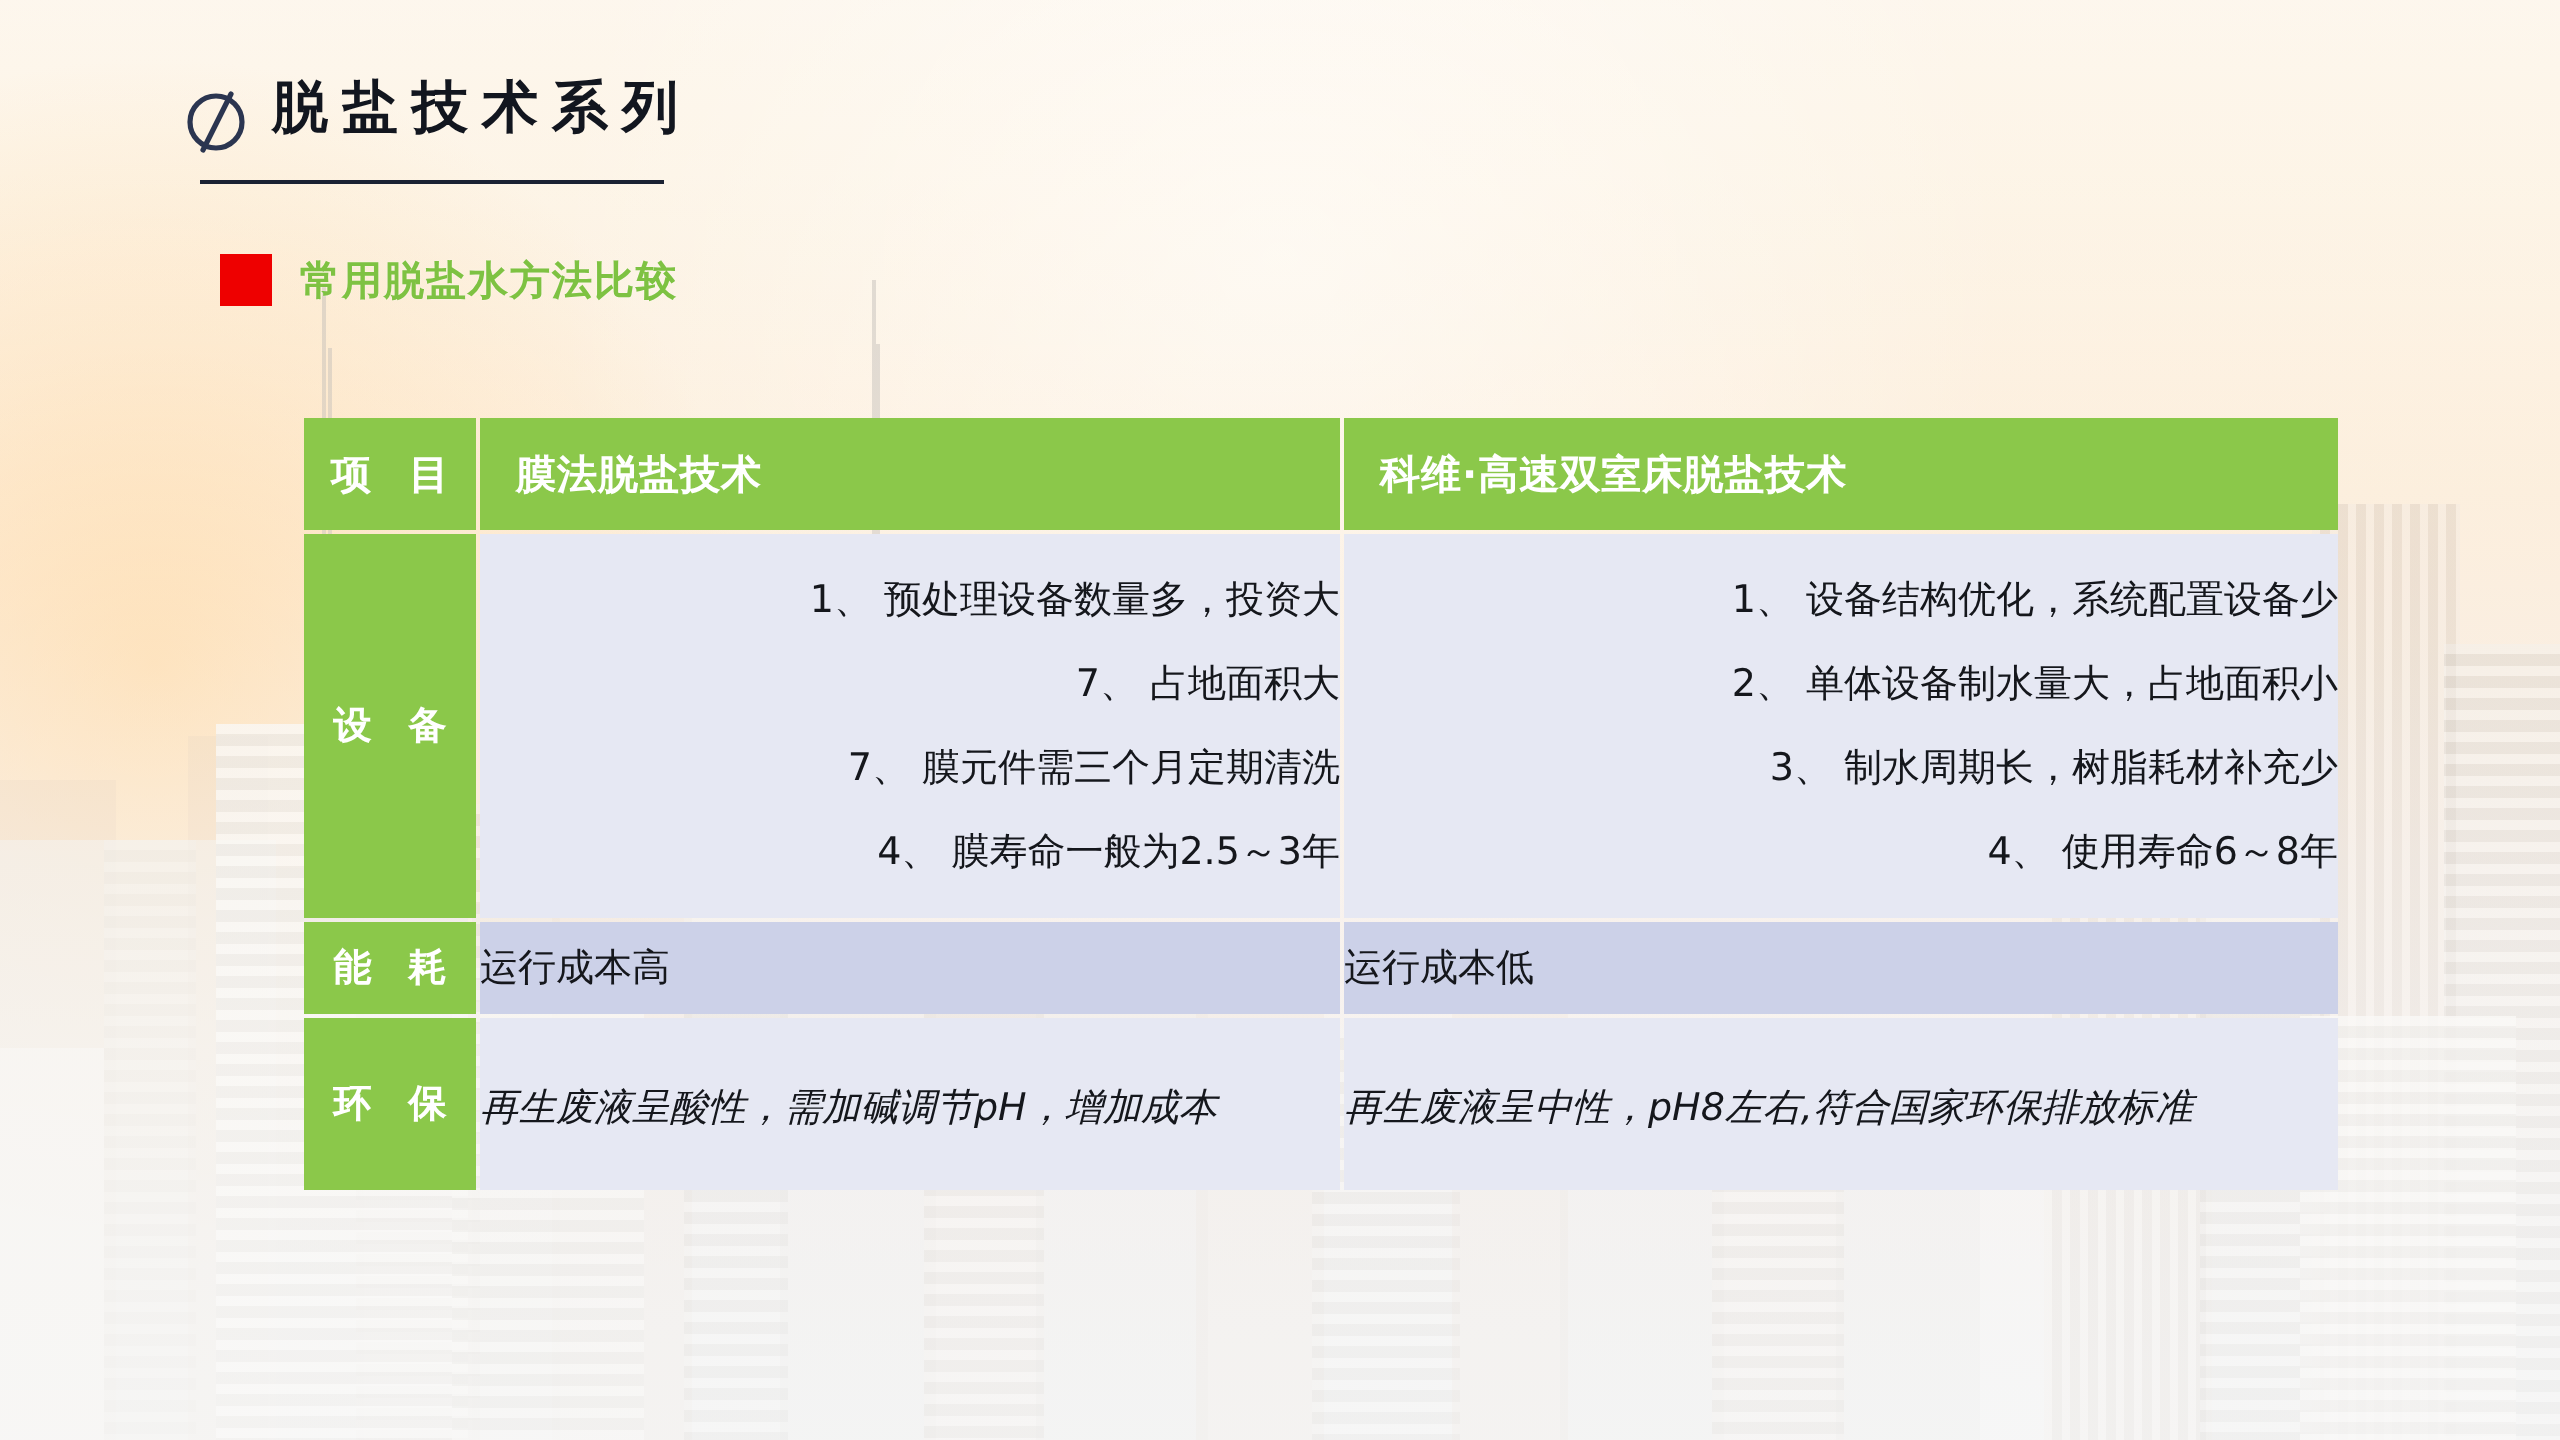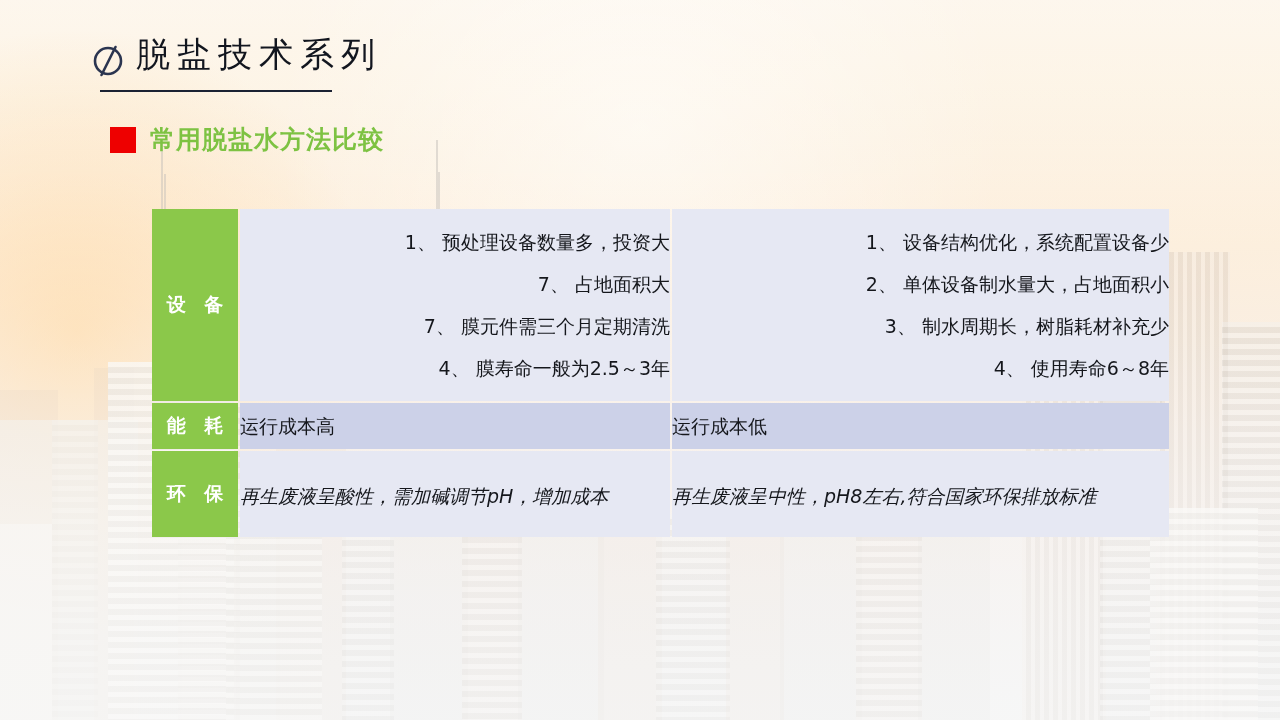--- a/index.html
+++ b/index.html
@@ -101,22 +101,22 @@
     width: 1280px; height: 110px;
   }
   .title-icon {
     position: absolute;
     left: 90px; top: 40px;
     width: 36px; height: 40px;
   }
   .slide-title {
     position: absolute;
     left: 136px; top: 32px;
-    font-size: 34px;
-    font-weight: normal;
+    font-size: 28px;
+    font-weight: bold;
     color: #12161f;
     letter-spacing: 7px;
     line-height: 44px;
     white-space: nowrap;
     font-family: "DejaVu Sans", "Liberation Sans", sans-serif;
   }
   .title-rule {
     position: absolute;
     left: 100px; top: 90px;
     width: 232px; height: 2px;
@@ -155,21 +155,21 @@
     left: 110px; top: 125px;
     display: flex;
     align-items: center;
   }
   .subtitle-bullet {
     width: 26px; height: 26px;
     background: #ee0000;
     margin-right: 14px;
   }
   .subtitle-text {
-    font-size: 25px;
+    font-size: 20px;
     font-weight: bold;
     color: #7ec242;
     letter-spacing: 1px;
     line-height: 30px;
     white-space: nowrap;
     font-family: "DejaVu Sans", "Liberation Sans", sans-serif;
     text-shadow: 0 0 1px rgba(255,255,255,.6);
   }
 
   
@@ -310,20 +310,25 @@
 
   <div class="table-wrap">
     <table class="cmp">
       <colgroup>
         <col class="c-label">
           <col class="c-left">
           <col class="c-right">
       </colgroup>
       <tbody>
 
+        <tr>
+          <td class="th label">项 目</td>
+          <td class="th col">膜法脱盐技术</td>
+          <td class="th col">科维·高速双室床脱盐技术</td>
+        </tr>
 
 
         <tr class="r-equip">
           <td class="lbl">设 备</td>
           <td class="cell shade-light equip">
             <ul class="equip-list">
               <li>1、 预处理设备数量多，投资大</li>
               <li>7、 占地面积大</li>
               <li>7、 膜元件需三个月定期清洗</li>
               <li>4、 膜寿命一般为2.5～3年</li>

